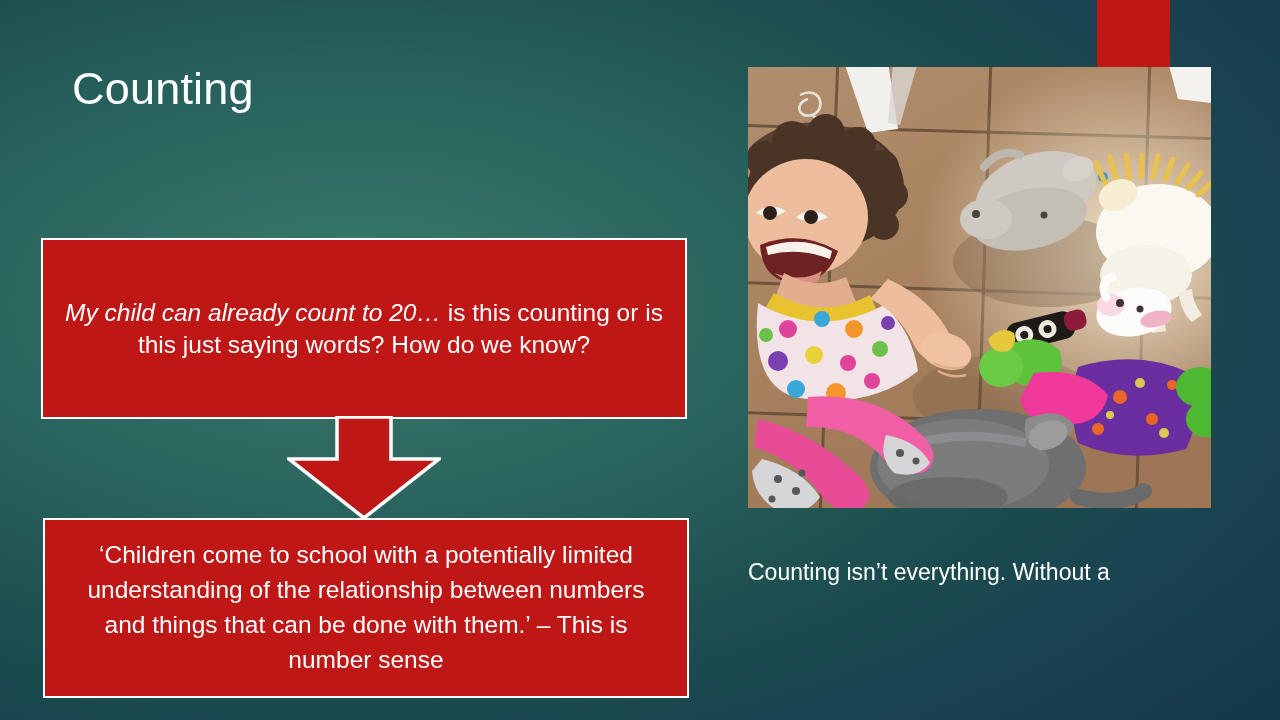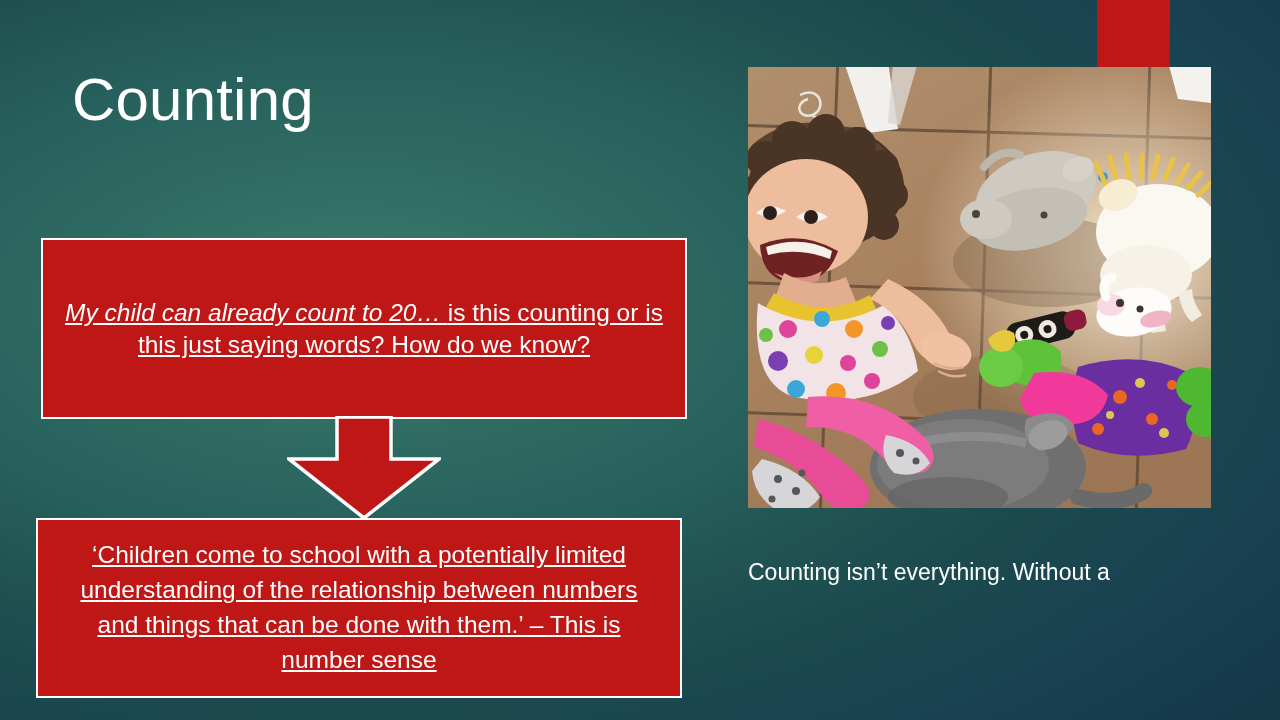--- a/index.html
+++ b/index.html
@@ -36,58 +36,57 @@
 
   
   #title-block {
     position: absolute;
     left: 72px;
     top: 56px;
     width: 600px;
     color: #ffffff;
   }
   .title-line {
-    font-size: 60px;
+    font-size: 45px;
     font-weight: 400;
     line-height: 1.46;
     letter-spacing: 0.2px;
     white-space: nowrap;
   }
 
   
   .callout {
     position: absolute;
     box-sizing: border-box;
     border: 2px solid #ffffff;
     color: #ffffff;
     display: flex;
     align-items: center;
     justify-content: center;
     text-align: center;
   }
   .callout p {
     margin: 4px;
     padding: 0 16px;
-    text-decoration: underline;
   }
   #callout-top {
     left: 41px;
     top: 238px;
     width: 646px;
     height: 181px;
   }
   #callout-top p {
     font-size: 24.5px;
     line-height: 1.30;
   }
   #callout-top .em {
     font-style: italic;
   }
   #callout-bottom {
-    left: 36px;
+    left: 43px;
     top: 518px;
     width: 646px;
     height: 180px;
   }
   #callout-bottom p {
     font-size: 24.5px;
     line-height: 1.42;
   }
 
   

